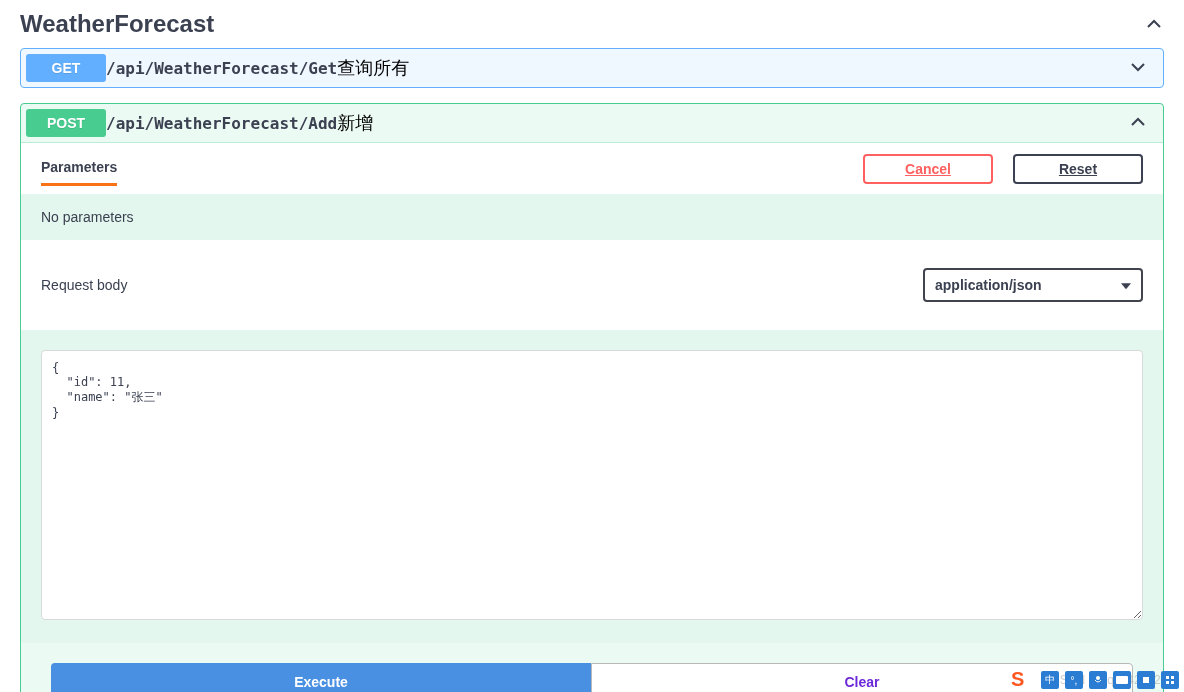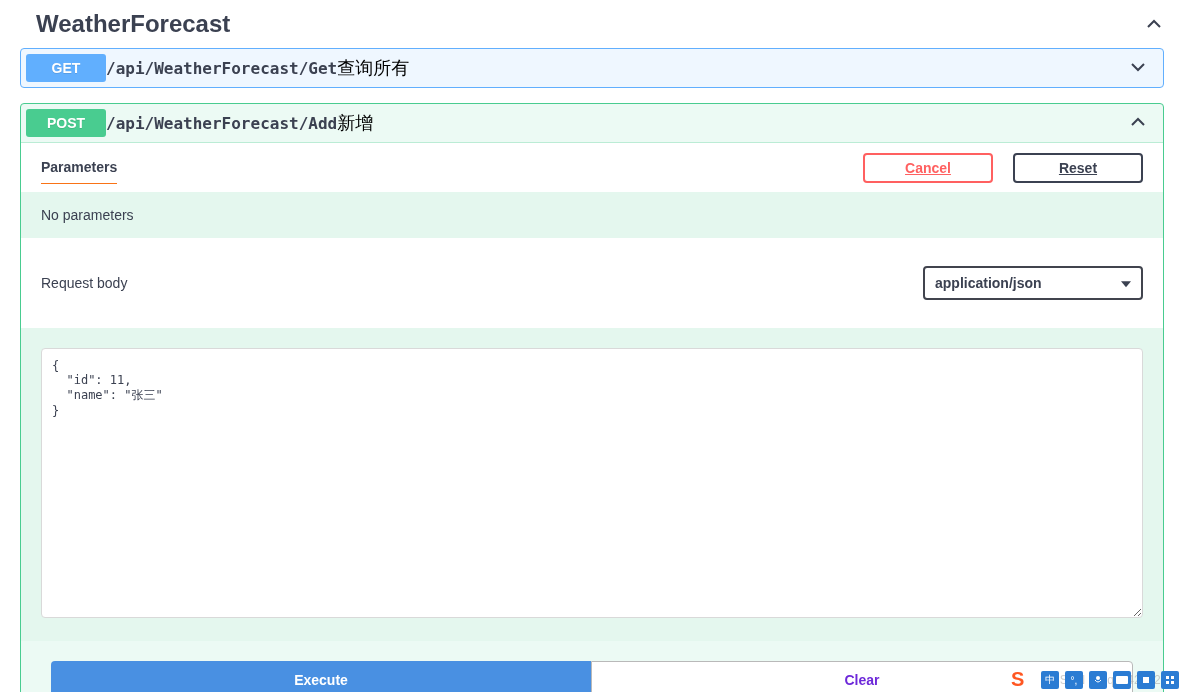--- a/index.html
+++ b/index.html
@@ -14,21 +14,20 @@
       display: flex;
       align-items: center;
       justify-content: space-between;
       padding: 10px 0;
       cursor: pointer;
     }
     .tag-title {
       font-size: 24px;
       font-weight: 700;
       color: #3b4151;
-      margin-left: 16px;
     }
     .chevron {
       width: 20px;
       height: 20px;
       display: flex;
       align-items: center;
       justify-content: center;
     }
     .opblock {
       border-radius: 4px;
@@ -85,21 +84,21 @@
       align-items: center;
       justify-content: space-between;
       padding: 8px 20px;
       background: #fff;
     }
     .tab-header {
       font-size: 14px;
       font-weight: 700;
       color: #3b4151;
       padding: 8px 0;
-      border-bottom: 1px solid #f97316;
+      border-bottom: 3px solid #f97316;
       display: inline-block;
     }
     .btn-group { display: flex; gap: 20px; }
     .btn {
       font-size: 14px;
       font-weight: 700;
       padding: 5px 23px;
       border-radius: 4px;
       cursor: pointer;
       border: 2px solid;

